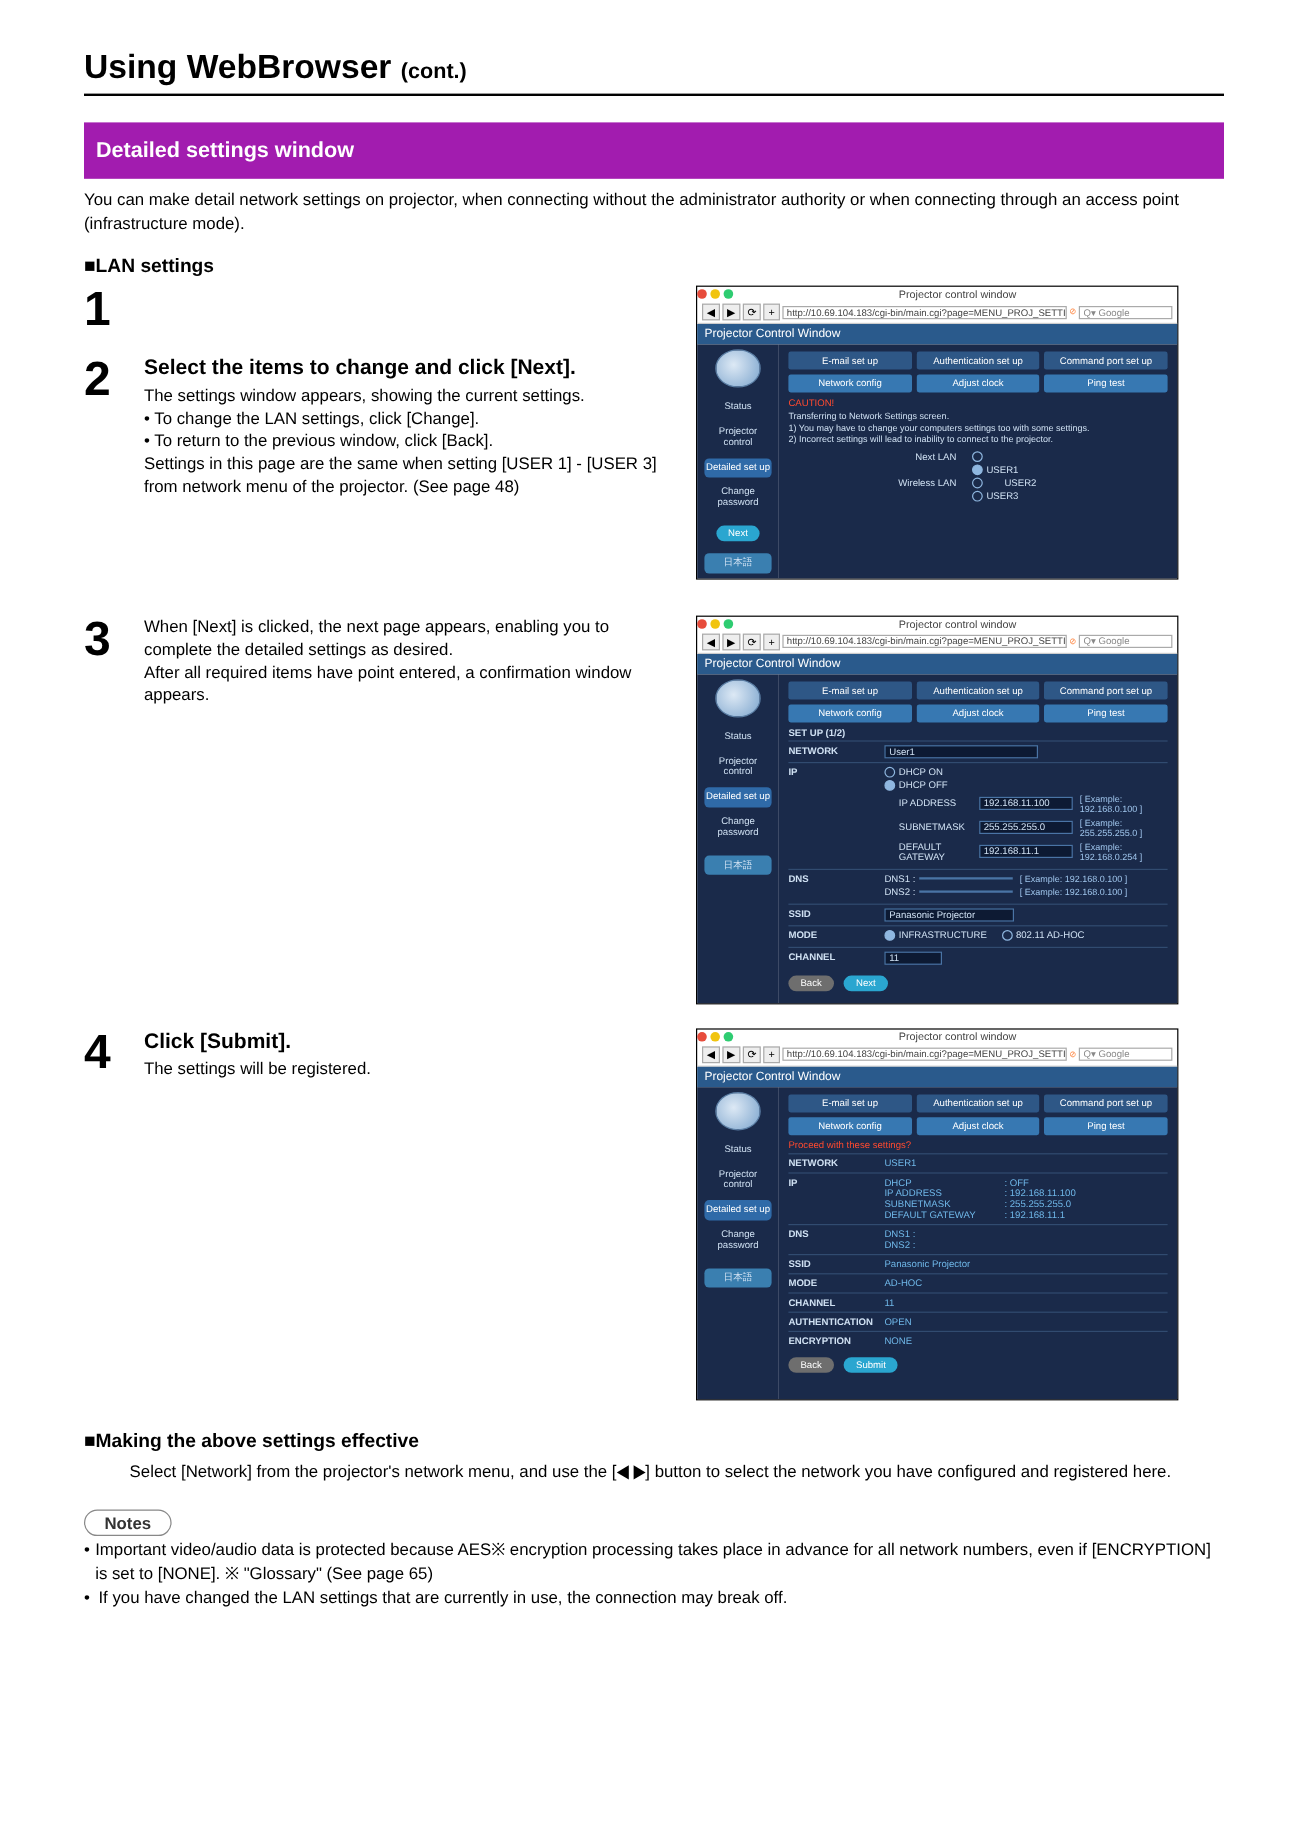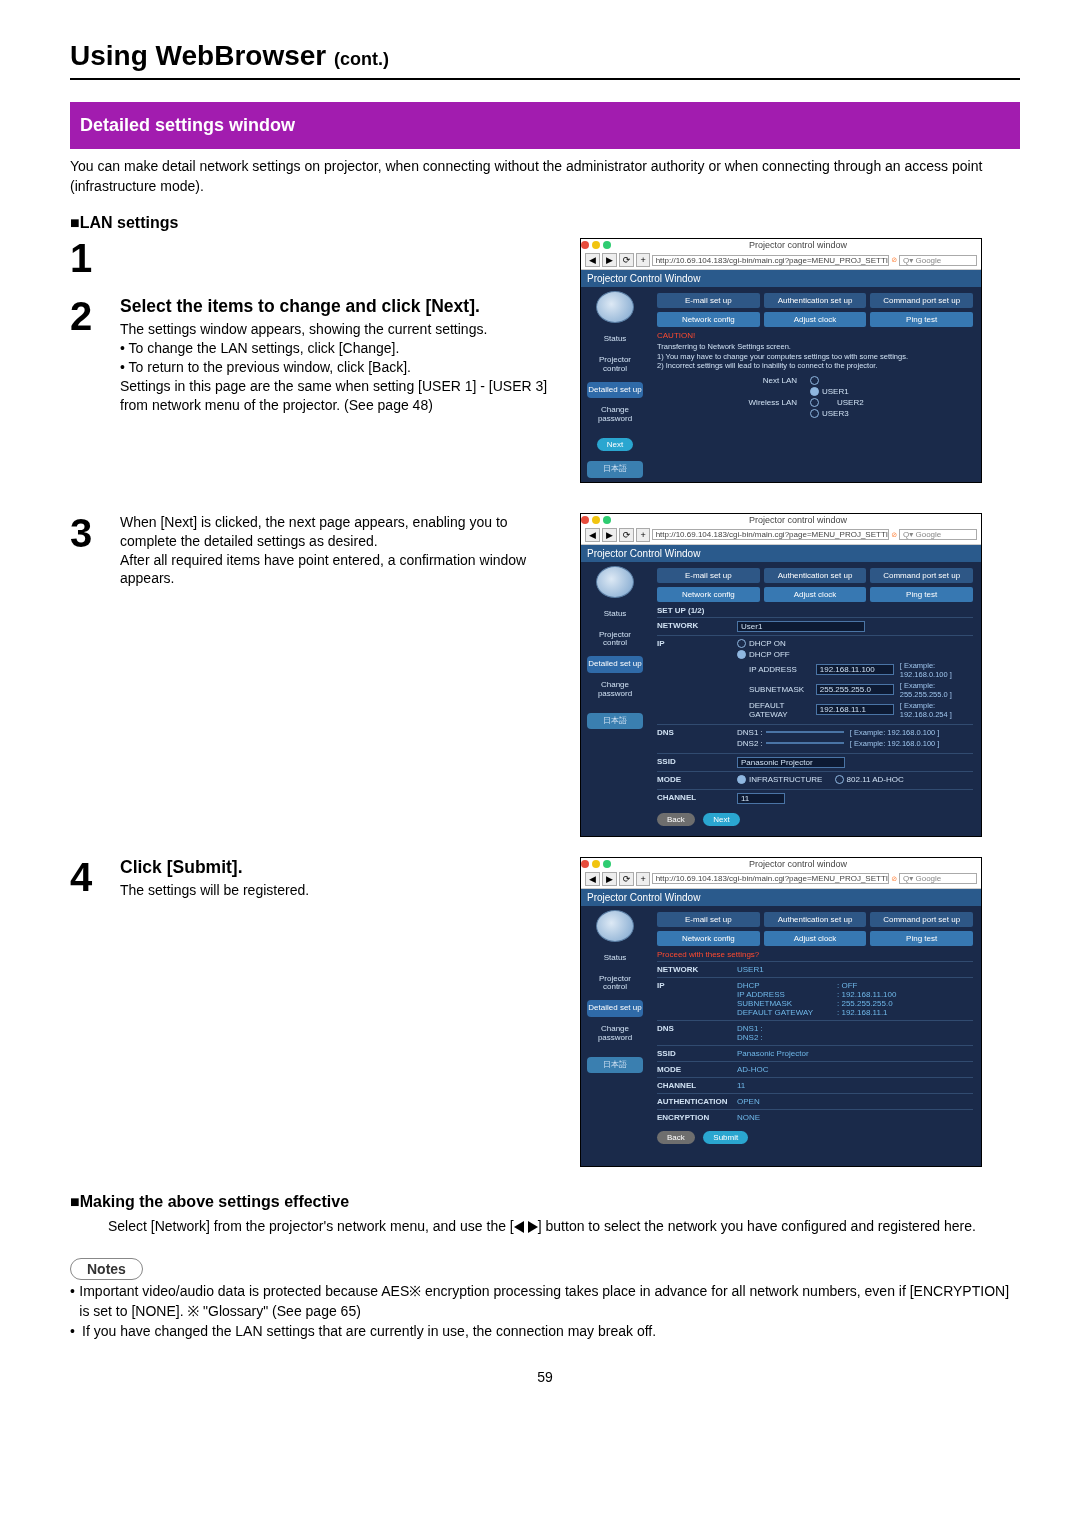--- a/index.html
+++ b/index.html
@@ -664,14 +664,13 @@
     <div class="bullet">
         <div class="dotb">•</div>
         <div>Important video/audio data is protected because AES※ encryption processing takes place in advance for all network numbers, even if [ENCRYPTION] is set to [NONE]. ※ "Glossary" (See page 65)</div>
       </div>
     <div class="bullet">
         <div class="dotb">•</div>
         <div>If you have changed the LAN settings that are currently in use, the connection may break off.</div>
       </div>
   </div>
 
-  <div class="page-num">59</div>
 </div>
 
 </body></html>

